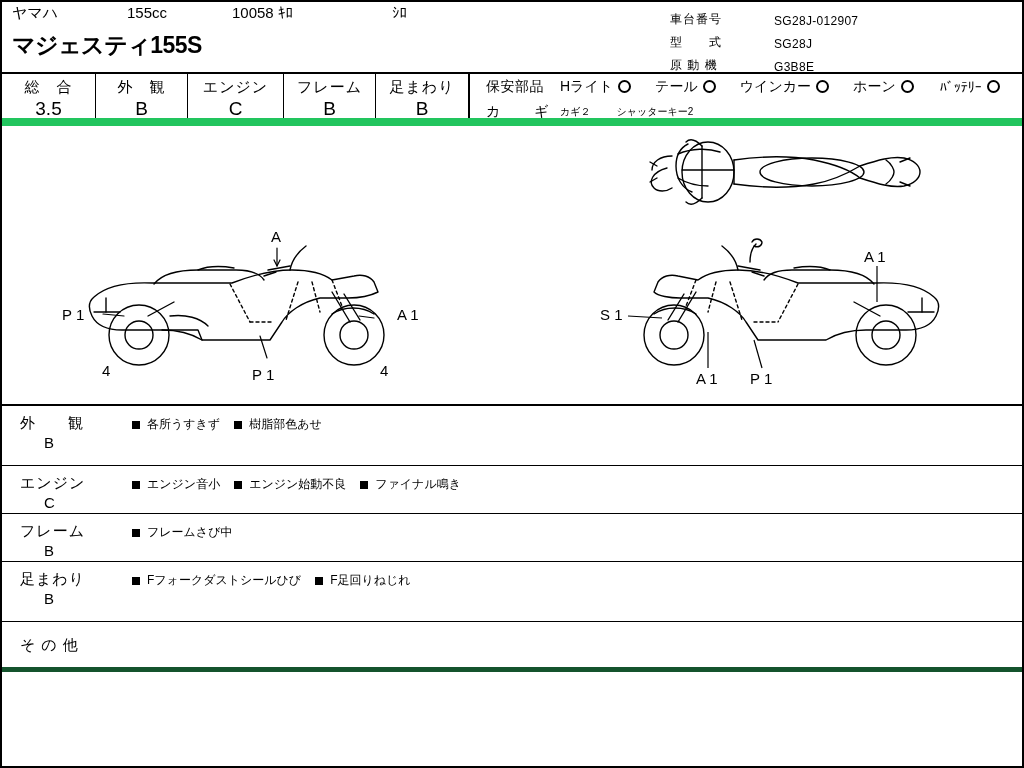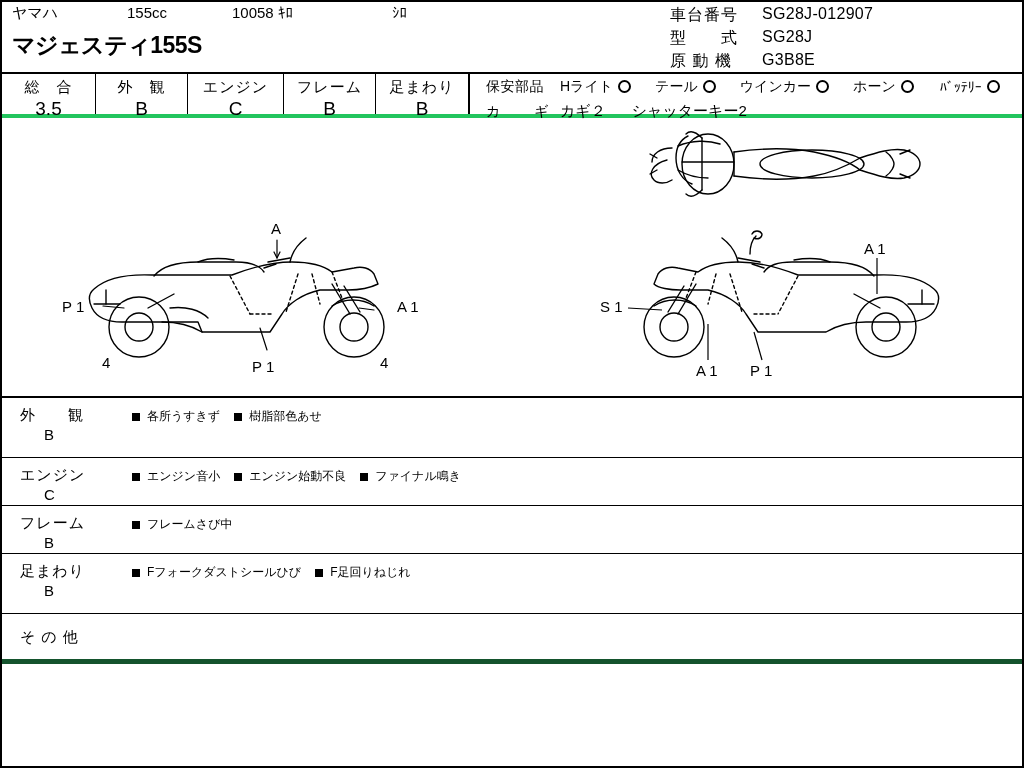--- a/index.html
+++ b/index.html
@@ -50,36 +50,36 @@
     letter-spacing: -0.5px;
     line-height: 30px;
   }
   .header-right {
     flex: 1;
     box-sizing: border-box;
     padding-top: 3px;
   }
   .hr-row {
     display: flex;
-    align-items: flex-start;
-    font-size: 16px;
+    align-items: flex-end;
+    font-size: 12px;
     height: 23px;
     padding-left: 28px;
   }
   .hr-label {
     width: 92px;
     letter-spacing: 1px;
   }
-  .hr-value { letter-spacing: 0.3px; }
+  .hr-value { letter-spacing: 0.3px; margin-left: 12px; }
 
   
   .grades {
     display: flex;
-    height: 44px;
-    border-bottom: 4px solid #22c55e;
+    height: 52px;
+    border-bottom: 8px solid #22c55e;
     box-sizing: border-box;
   }
   .grade-cell {
     box-sizing: border-box;
     border-right: 1px solid #000;
     text-align: center;
     padding-top: 3px;
   }
   .grade-cell .gl {
     font-size: 15px;
@@ -124,21 +124,21 @@
   .circ {
     display: inline-block;
     width: 13px;
     height: 13px;
     border: 2px solid #000;
     border-radius: 50%;
     box-sizing: border-box;
   }
   .sp-1 { width: 24px; }
   .sp-2 { width: 26px; }
-  .key-item { margin-right: 26px; white-space: nowrap; font-size: 15px; }
+  .key-item { margin-right: 26px; white-space: nowrap; font-size: 10px; }
 
   
   .diagram {
     position: relative;
     height: 280px;
     border-bottom: 2px solid #000;
     box-sizing: border-box;
   }
   .diagram svg { display: block; }
 

